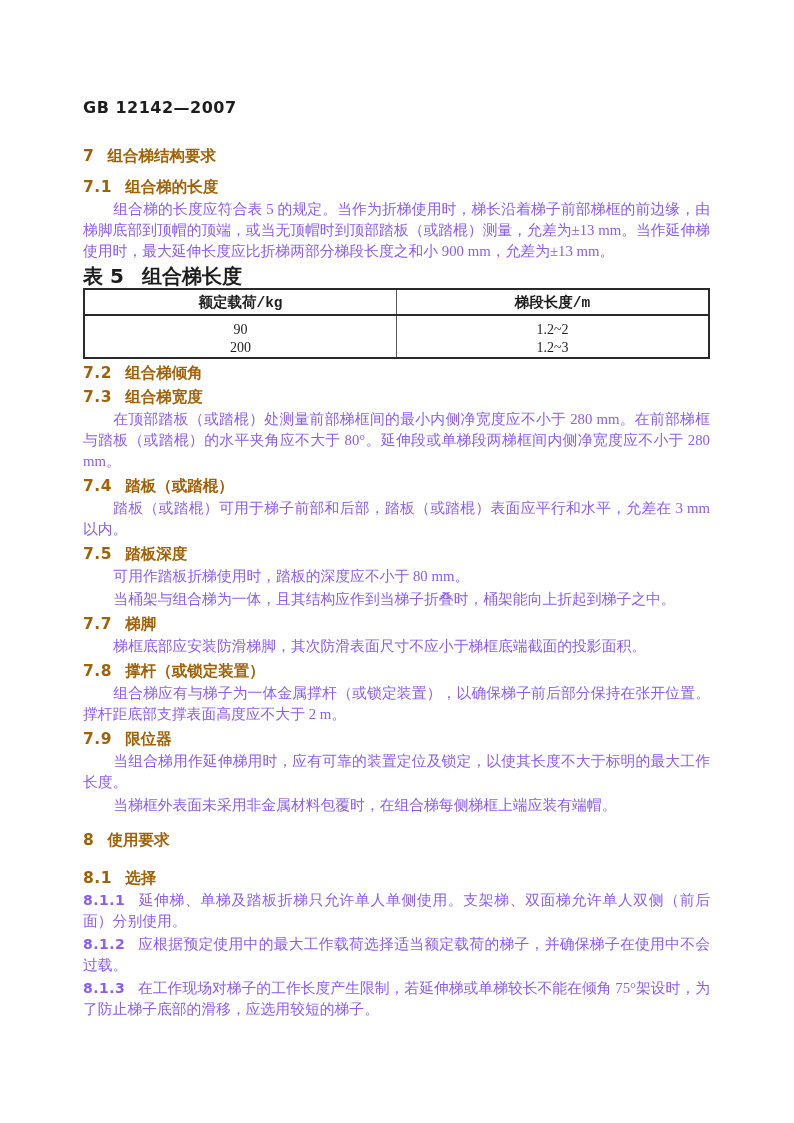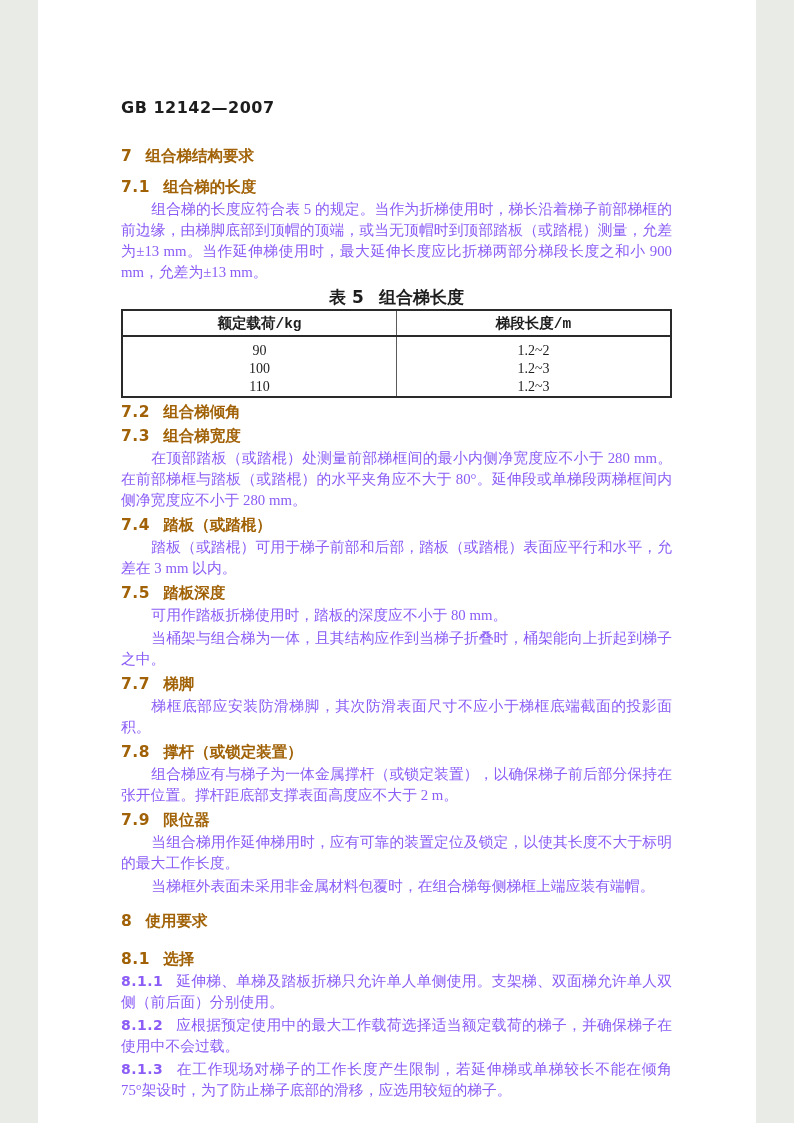--- a/index.html
+++ b/index.html
@@ -1,20 +1,20 @@
 <!DOCTYPE html>
 <html lang="zh"><head>
 <meta charset="utf-8">
 <style>
   * { margin:0; padding:0; box-sizing:border-box; }
   html,body { background:#e9ebe7; }
   body { font-family:"Liberation Serif", serif; }
   .page {
     position:relative;
-    width:718px; height:1123px;
+    width:794px; height:1123px;
     margin:0 auto;
     background:#ffffff;
     color:#1d1d1d;
     padding:98px 84px 0 83px;
     overflow:hidden;
   }
   .doc-num {
     font-family:"DejaVu Sans", sans-serif;
     font-weight:700; font-size:16px; line-height:20px;
     letter-spacing:0.5px;
@@ -39,23 +39,22 @@
   p.indent { text-indent:2.05em; }
   p.clause { text-indent:0; }
   .clause .cnum {
     font-family:"DejaVu Sans", sans-serif;
     font-weight:700; font-size:14px;
     letter-spacing:0.5px;
     margin-right:0.9em;
   }
   .tbl-caption {
     margin-top:3px;
-    text-align:center;
     font-family:"DejaVu Sans", sans-serif;
-    font-weight:700; font-size:17px; line-height:22px;
+    font-weight:700; font-size:20px; line-height:22px;
   }
   .tbl-caption .cap-title { margin-left:0.9em; }
   table.std {
     margin-top:1px;
     width:100%;
     border-collapse:collapse;
     border:2px solid #2a2a2a;
     table-layout:fixed;
   }
   table.std th {
@@ -103,25 +102,21 @@
         <th>额定载荷/kg</th>
         <th>梯段长度/m</th>
       </tr>
     </thead>
     <tbody>
       <tr class="first">
         <td>90</td>
         <td>1.2~2</td>
       </tr>
       <tr>
-        <td>100</td>
-        <td>1.2~3</td>
-      </tr>
-      <tr>
-        <td>110</td>
+        <td>200</td>
         <td>1.2~3</td>
       </tr>
     </tbody>
   </table>
 
   <h3 class="h sub">
     <span class="num">7.2</span><span>组合梯倾角</span>
   </h3>
 
   <h3 class="h sub">

